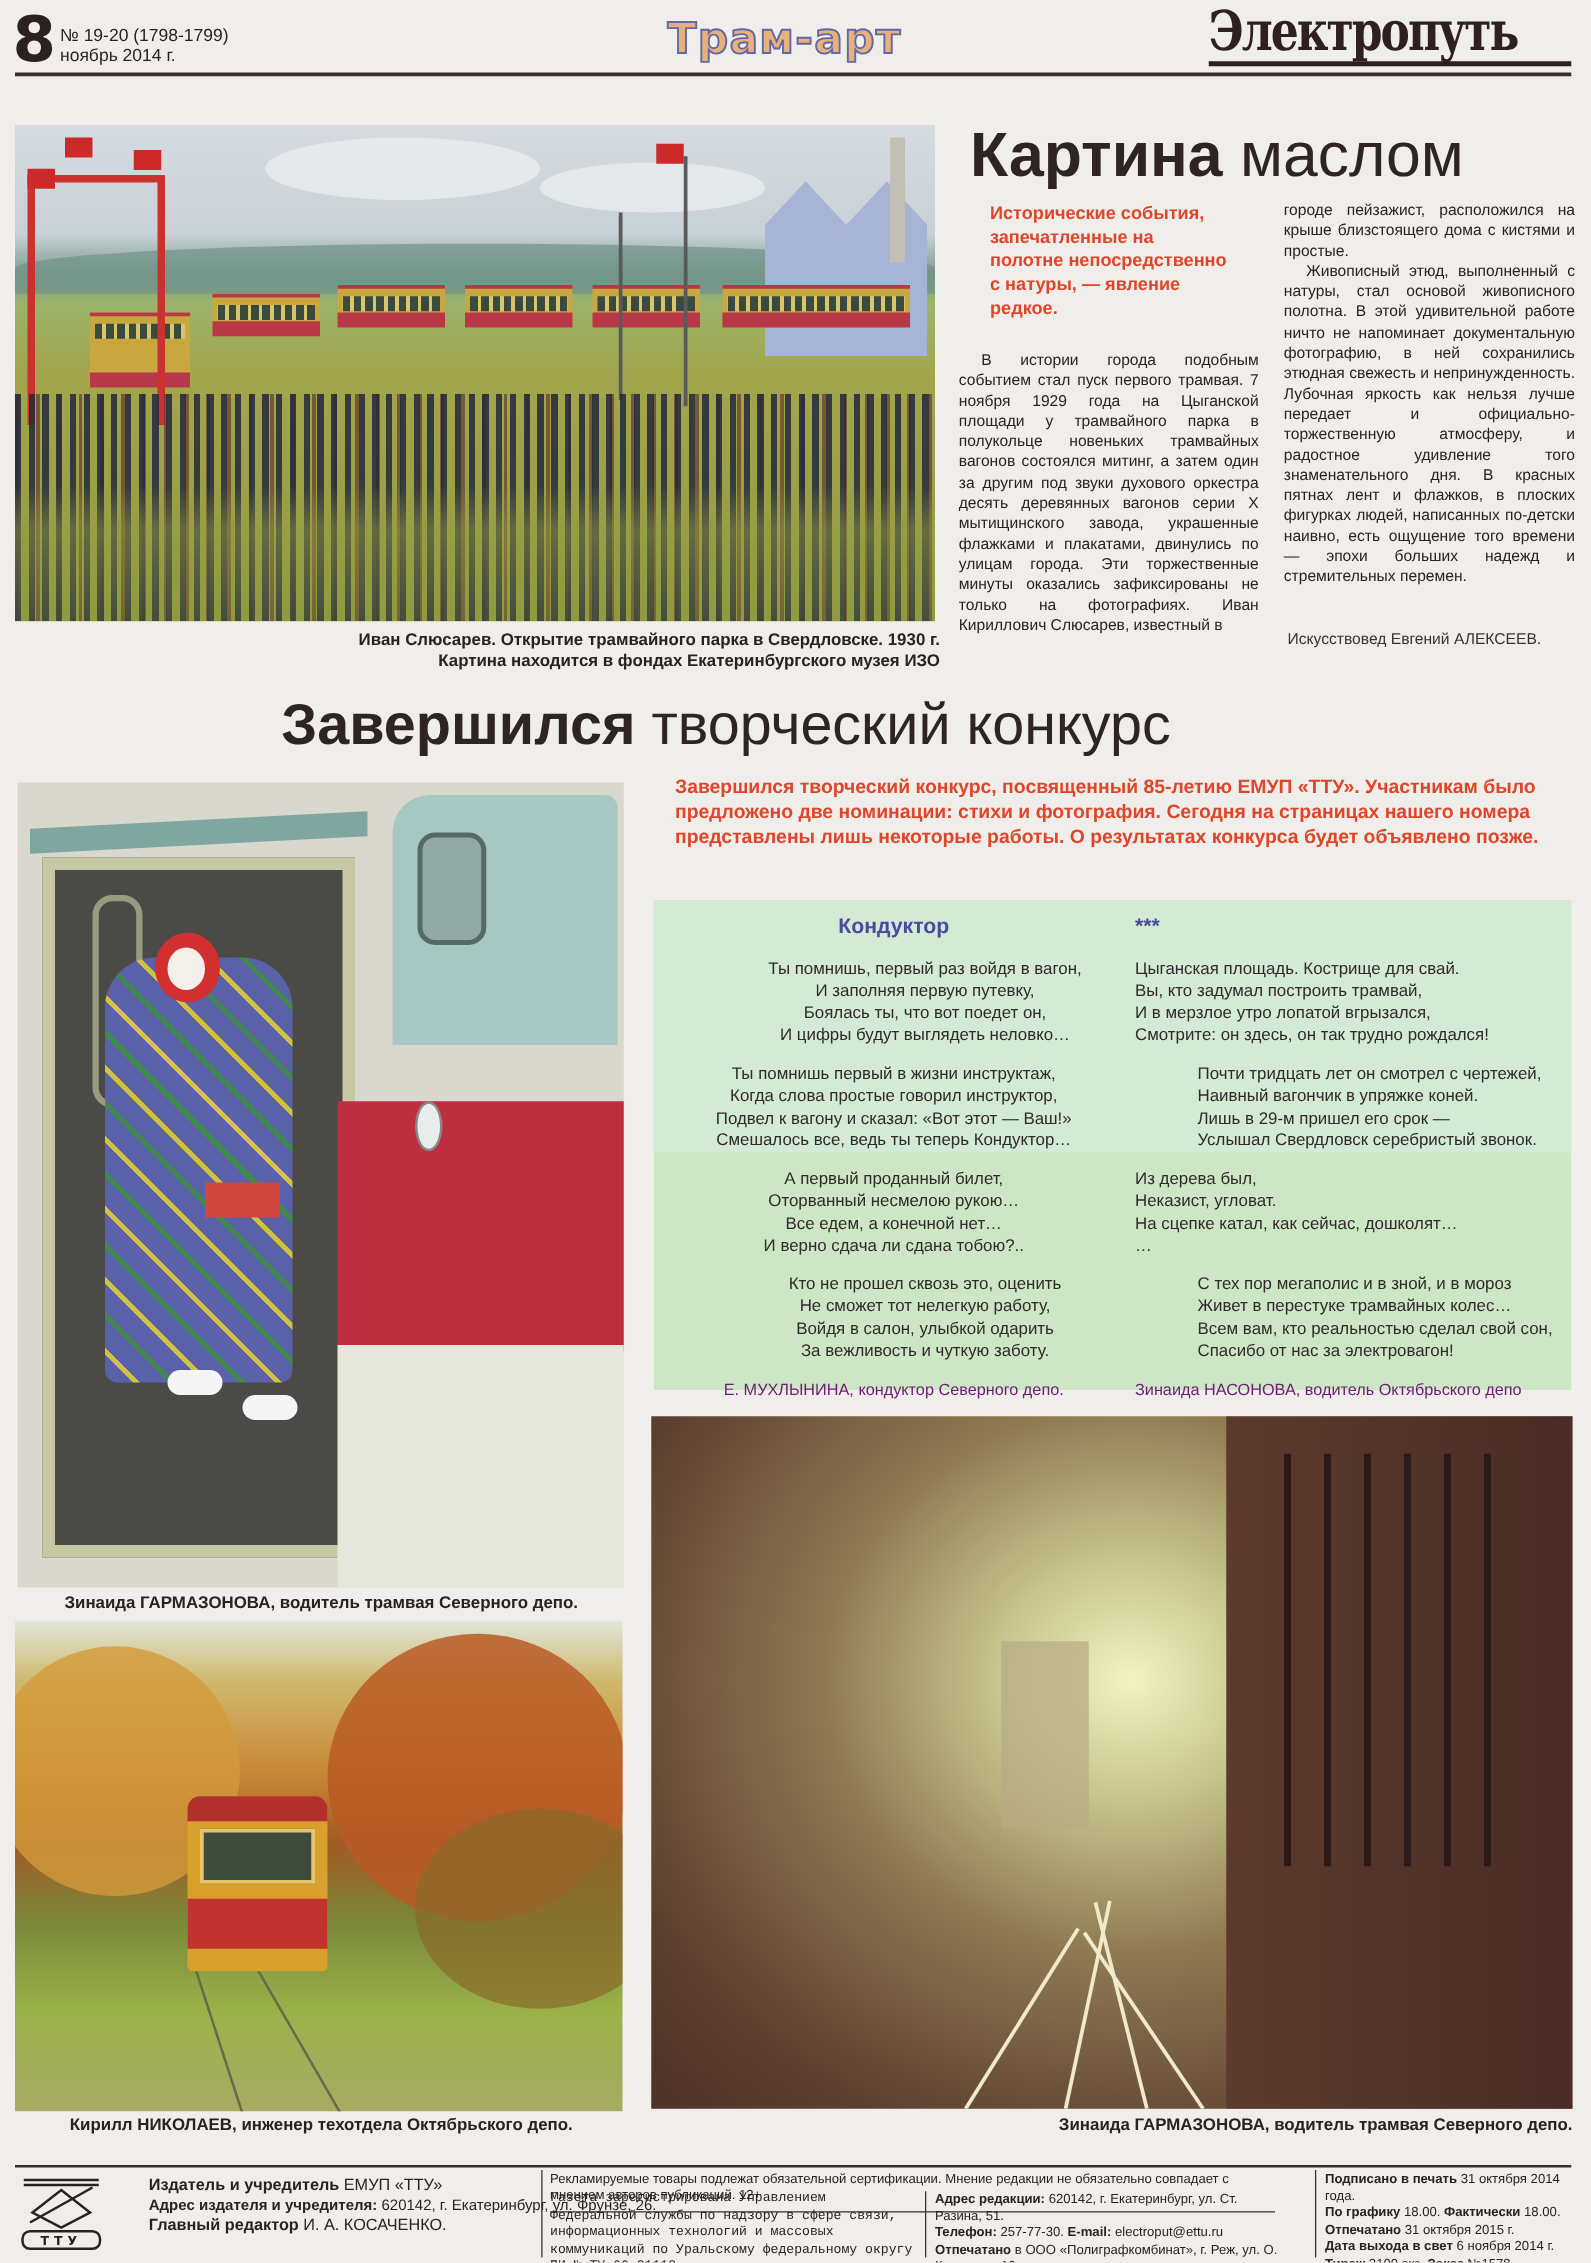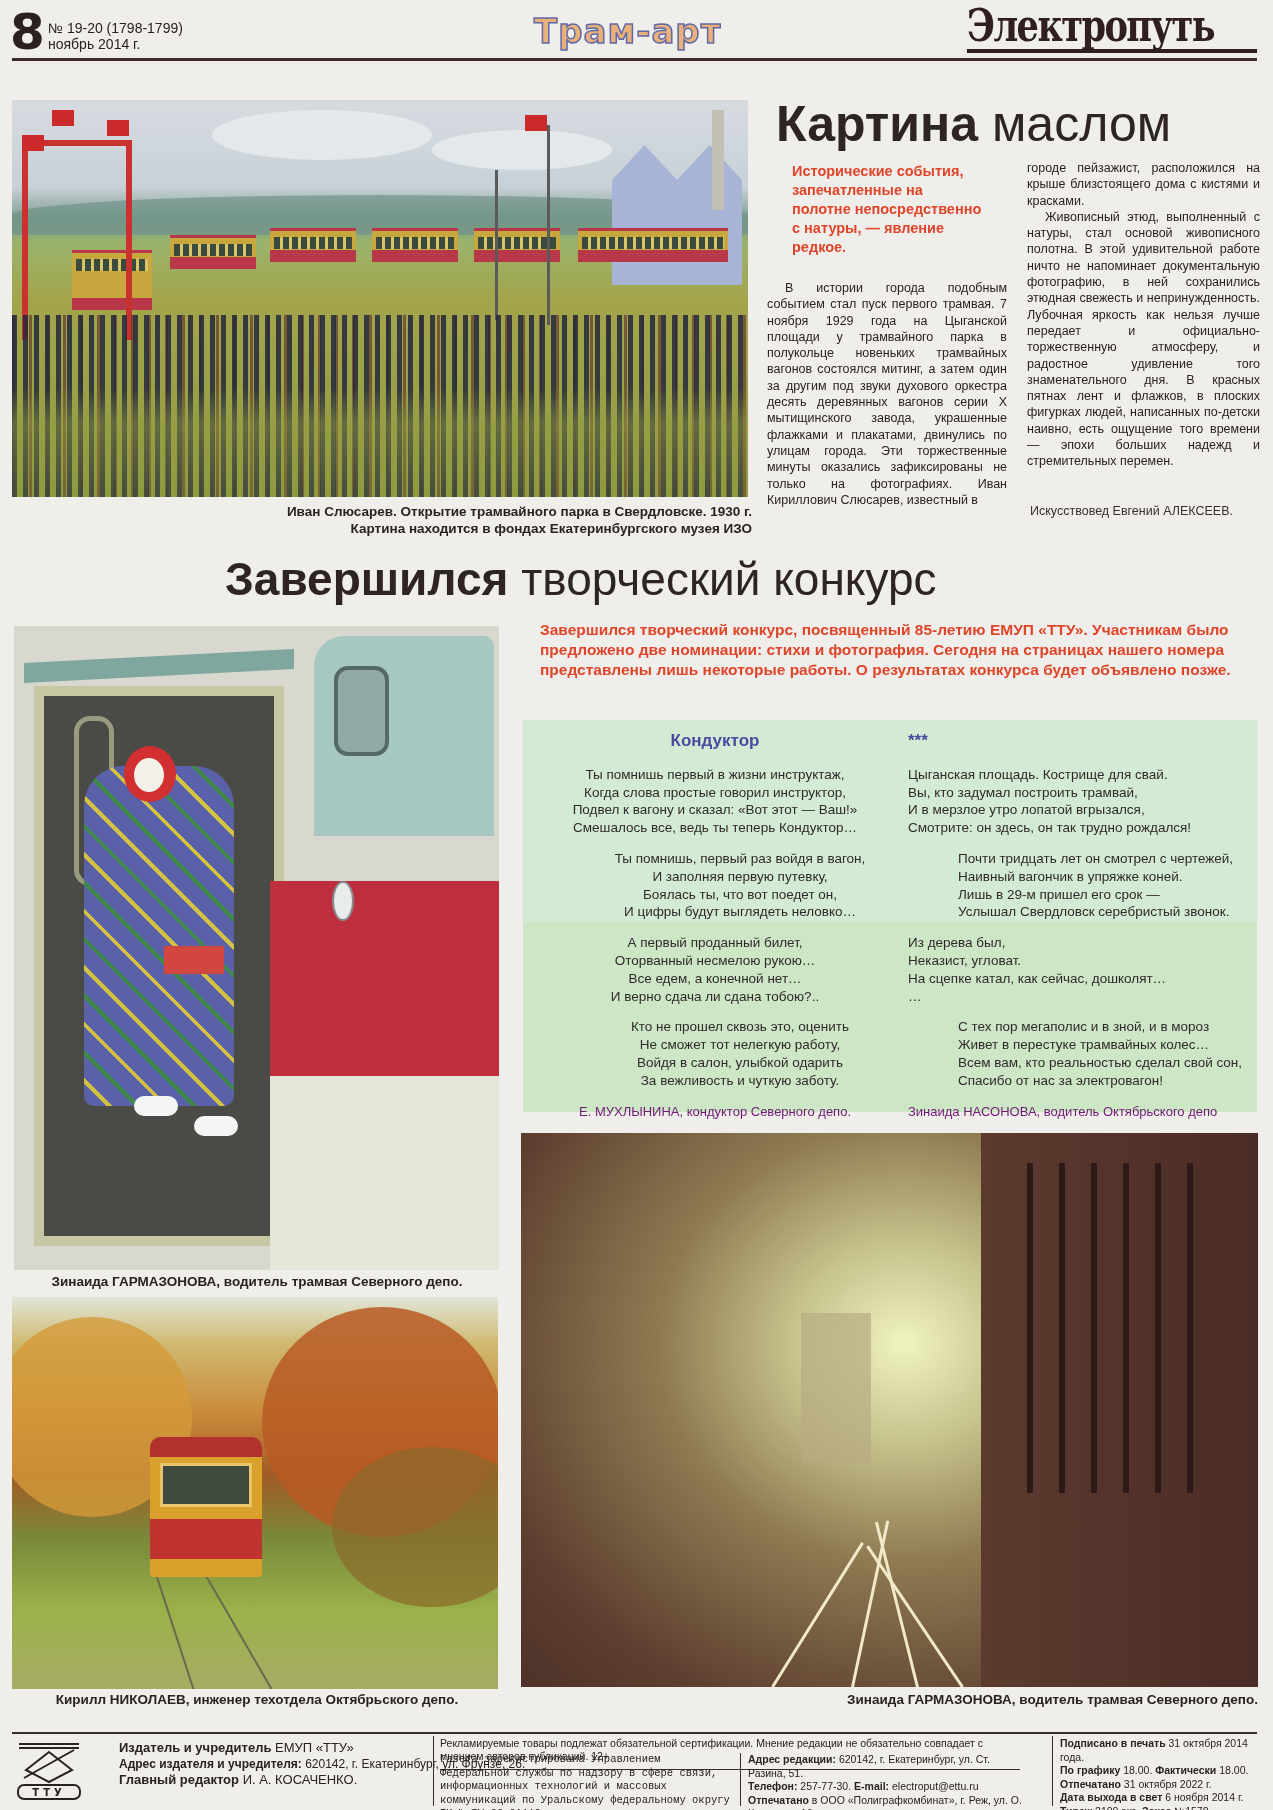--- a/index.html
+++ b/index.html
@@ -162,21 +162,21 @@
 
 <div class="abs h1">
   <b>Картина</b>
   <span class="light">маслом</span>
 </div>
 <div class="abs lede">Исторические события, запечатленные на полотне непосредственно с натуры, — явление редкое.</div>
 <div class="abs col1">
   <p>В истории города подобным событием стал пуск первого трамвая. 7 ноября 1929 года на Цыганской площади у трамвайного парка в полукольце новеньких трамвайных вагонов состоялся митинг, а затем один за другим под звуки духового оркестра десять деревянных вагонов серии Х мытищинского завода, украшенные флажками и плакатами, двинулись по улицам города. Эти торжественные минуты оказались зафиксированы не только на фотографиях. Иван Кириллович Слюсарев, известный в</p>
 </div>
 <div class="abs col2">
-  <p class="cont">городе пейзажист, расположился на крыше близстоящего дома с кистями и красками.</p>
+  <p class="cont">городе пейзажист, расположился на крыше близстоящего дома с кистями и простые.</p>
   <p>Живописный этюд, выполненный с натуры, стал основой живописного полотна. В этой удивительной работе ничто не напоминает документальную фотографию, в ней сохранились этюдная свежесть и непринужденность. Лубочная яркость как нельзя лучше передает и официально-торжественную атмосферу, и радостное удивление того знаменательного дня. В красных пятнах лент и флажков, в плоских фигурках людей, написанных по-детски наивно, есть ощущение того времени — эпохи больших надежд и стремительных перемен.</p>
 </div>
 <div class="abs byline1">Искусствовед Евгений АЛЕКСЕЕВ.</div>
 
 <div class="abs h2">
   <b>Завершился</b>
   <span>творческий конкурс</span>
 </div>
 <div class="abs lede2">Завершился творческий конкурс, посвященный 85-летию ЕМУП «ТТУ». Участникам было предложено две номинации: стихи и фотография. Сегодня на страницах нашего номера представлены лишь некоторые работы. О результатах конкурса будет объявлено позже.</div>
 
@@ -193,31 +193,31 @@
   <div class="clown-face"></div>
   <div class="sash"></div>
   <div class="shoe" style="left:120px;top:470px;"></div>
   <div class="shoe" style="left:180px;top:490px;"></div>
 </div>
 <div class="abs clown-caption">Зинаида ГАРМАЗОНОВА, водитель трамвая Северного депо.</div>
 
 <div class="abs poems">
   <div class="poem" style="left:12px;top:12px;width:360px;text-align:center;">
     <div class="poem-title" style="margin-bottom:16px;">Кондуктор</div>
+    <div class="stanza indent">
+      <span class="line">Ты помнишь, первый раз войдя в вагон,</span>
+      <span class="line">И заполняя первую путевку,</span>
+      <span class="line">Боялась ты, что вот поедет он,</span>
+      <span class="line">И цифры будут выглядеть неловко…</span>
+    </div>
     <div class="stanza">
       <span class="line">Ты помнишь первый в жизни инструктаж,</span>
       <span class="line">Когда слова простые говорил инструктор,</span>
       <span class="line">Подвел к вагону и сказал: «Вот этот — Ваш!»</span>
       <span class="line">Смешалось все, ведь ты теперь Кондуктор…</span>
-    </div>
-    <div class="stanza indent">
-      <span class="line">Ты помнишь, первый раз войдя в вагон,</span>
-      <span class="line">И заполняя первую путевку,</span>
-      <span class="line">Боялась ты, что вот поедет он,</span>
-      <span class="line">И цифры будут выглядеть неловко…</span>
     </div>
     <div class="stanza">
       <span class="line">А первый проданный билет,</span>
       <span class="line">Оторванный несмелою рукою…</span>
       <span class="line">Все едем, а конечной нет…</span>
       <span class="line">И верно сдача ли сдана тобою?..</span>
     </div>
     <div class="stanza indent">
       <span class="line">Кто не прошел сквозь это, оценить</span>
       <span class="line">Не сможет тот нелегкую работу,</span>
@@ -303,16 +303,16 @@
 <div class="foot-vrule" style="left:740px;top:1753px;height:53px;"></div>
 <div class="abs foot-addr">
   <div><span class="b">Адрес редакции:</span> <span>620142, г. Екатеринбург, ул. Ст. Разина, 51.</span></div>
   <div><span class="b">Телефон:</span> <span>257-77-30.</span> <span class="b">E-mail:</span> <span>electroput@ettu.ru</span></div>
   <div><span class="b">Отпечатано</span> <span>в ООО «Полиграфкомбинат», г. Реж, ул. О. Кошевого, 16.</span></div>
 </div>
 <div class="foot-vrule" style="left:1052px;top:1736px;height:70px;"></div>
 <div class="abs foot-print">
   <div><span class="b">Подписано в печать</span> <span>31 октября 2014 года.</span></div>
   <div><span class="b">По графику</span> <span>18.00.</span> <span class="b">Фактически</span> <span>18.00.</span></div>
-  <div><span class="b">Отпечатано</span> <span>31 октября 2022 г.</span></div>
+  <div><span class="b">Отпечатано</span> <span>31 октября 2015 г.</span></div>
   <div><span class="b">Дата выхода в свет</span> <span>6 ноября 2014 г.</span></div>
   <div><span class="b">Тираж</span> <span>2100 экз.</span> <span class="b">Заказ</span> <span>№1578</span></div>
 </div>
 
 </body></html>

